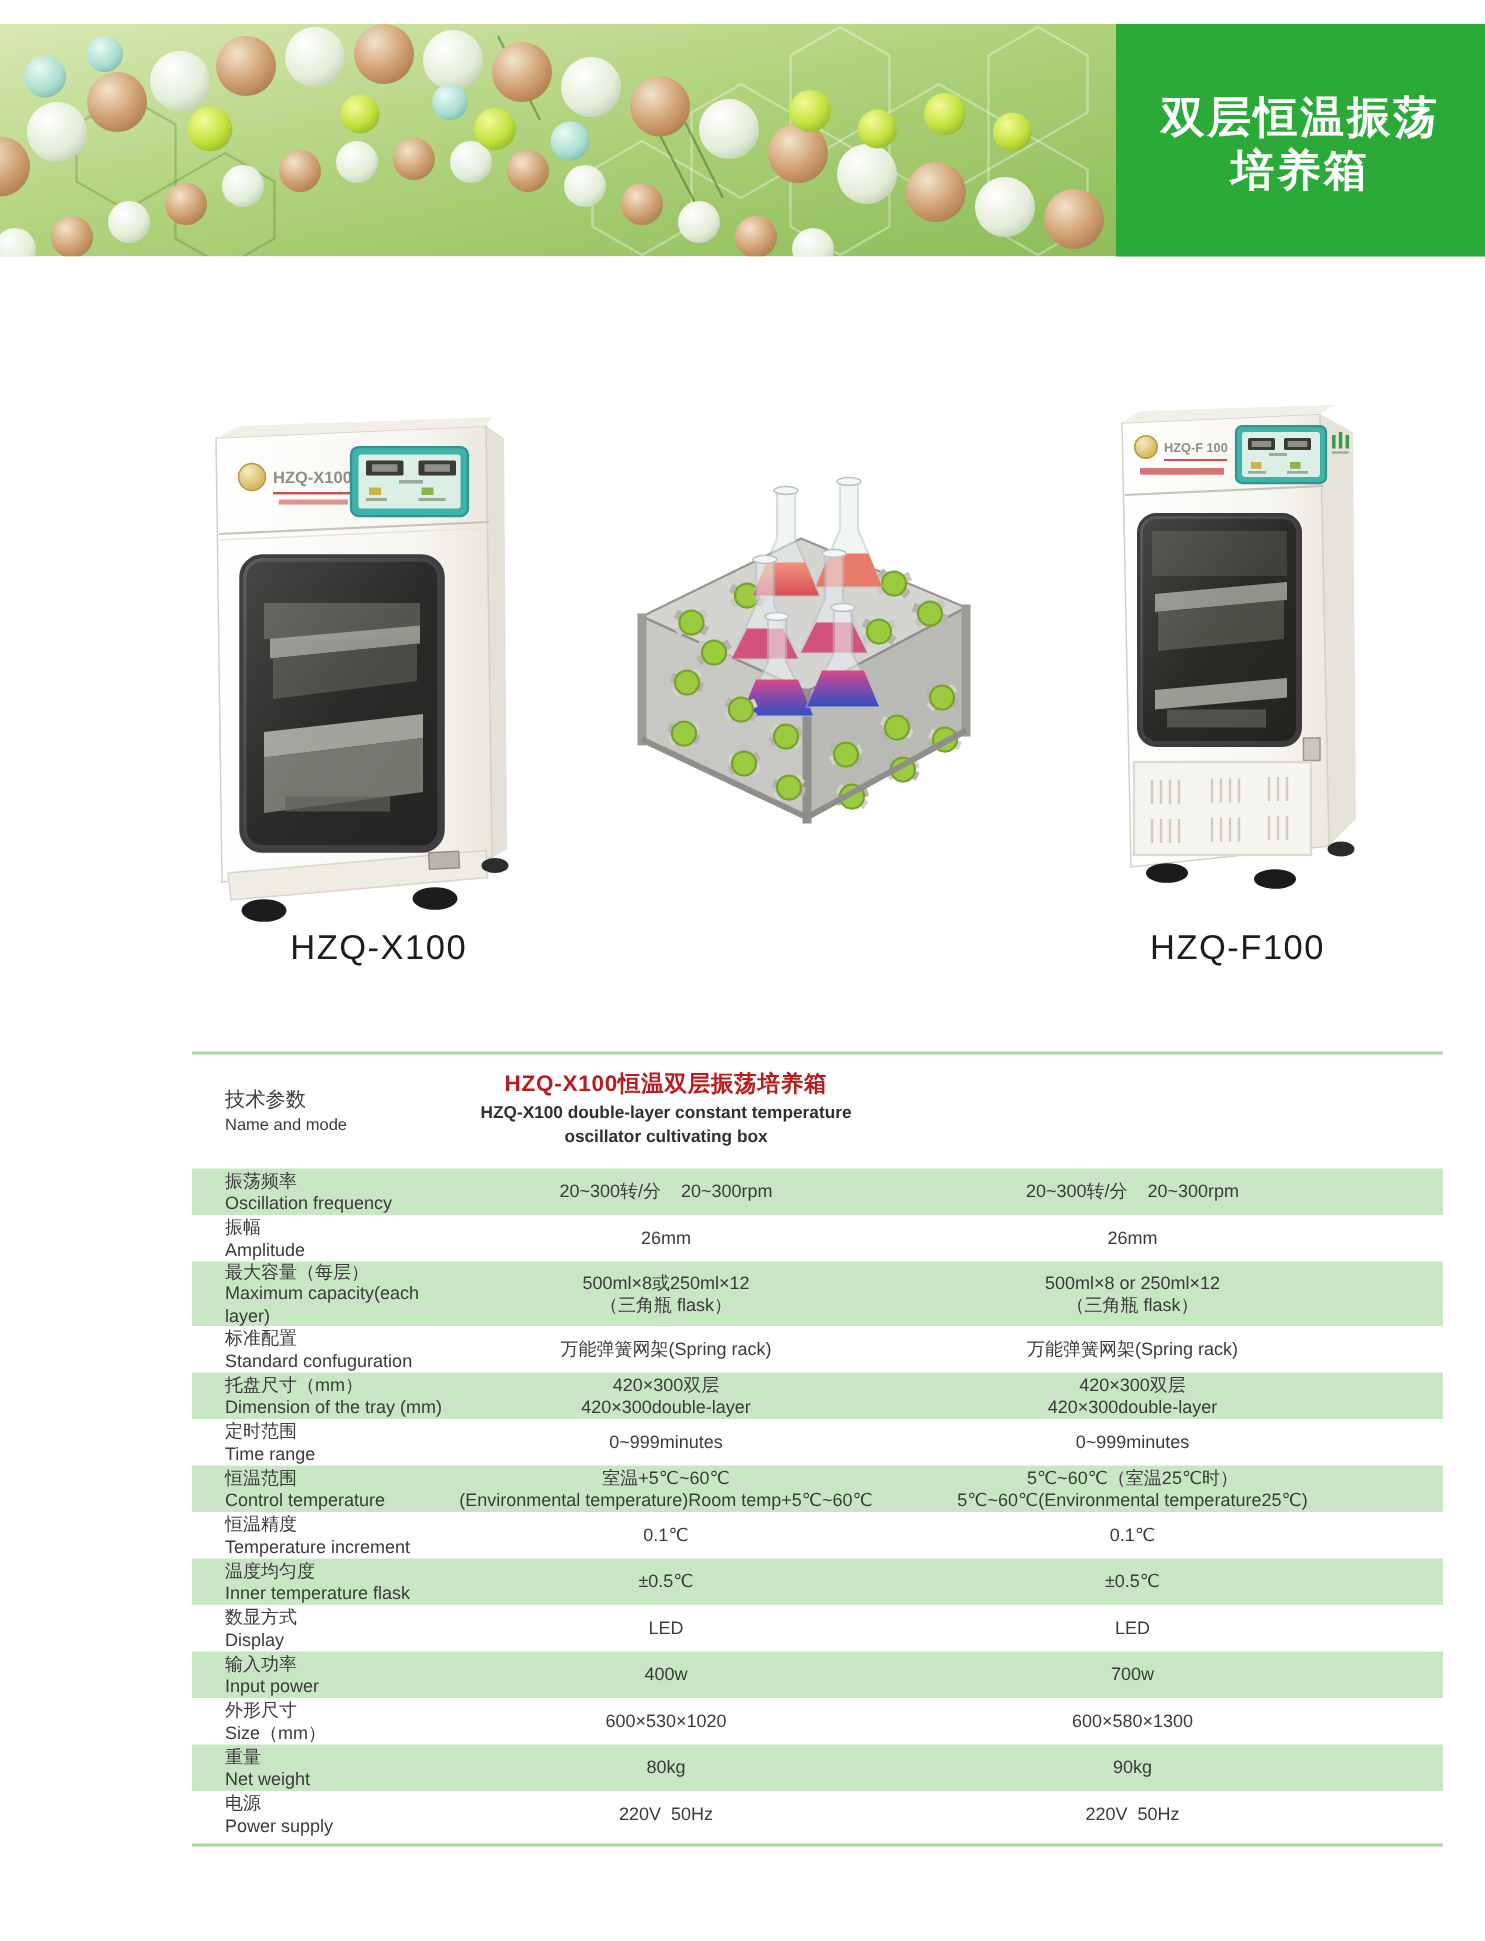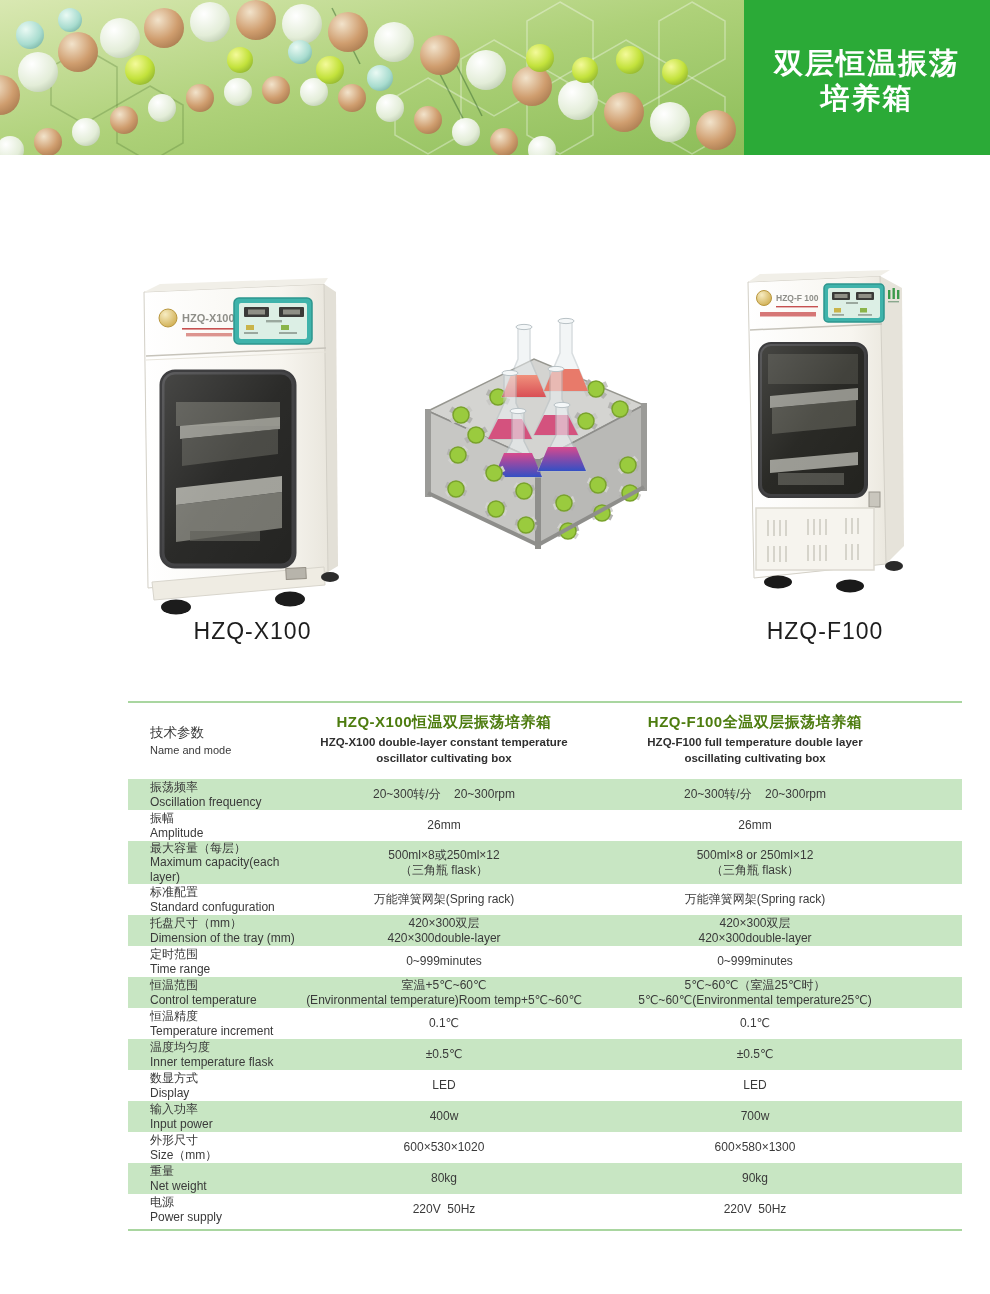--- a/index.html
+++ b/index.html
@@ -1,40 +1,40 @@
 <!DOCTYPE html>
 <html><head>
 <meta charset="utf-8">
 <style>
   html,body{margin:0;padding:0;background:#ffffff;}
   body{font-family:"Liberation Sans","DejaVu Sans",sans-serif;color:#3b3b3b;}
   .page{position:relative;width:990px;height:1294px;background:#fff;overflow:hidden;margin:0 auto;}
 
   
-  .banner{position:absolute;left:0;top:0;width:990px;height:173px;}
+  .banner{position:absolute;left:0;top:16px;width:990px;height:173px;}
   .banner-art{position:absolute;left:0;top:0;width:744px;height:155px;overflow:hidden;}
   .banner-box{position:absolute;left:744px;top:0;width:246px;height:155px;background:#2baa37;
               display:flex;flex-direction:column;justify-content:center;align-items:center;padding-top:6px;box-sizing:border-box;}
   .banner-box .t1{color:#fff;font-size:29px;font-weight:bold;letter-spacing:2px;line-height:1.2;}
   .banner-box .t2{color:#fff;font-size:29px;font-weight:bold;letter-spacing:2px;line-height:1.2;}
 
   
   .product{position:absolute;}
   .product-label{position:absolute;font-size:23px;color:#1d1d1d;letter-spacing:1px;text-align:center;font-weight:500;}
   .label-x100{left:160px;top:618px;width:185px;}
   .label-f100{left:735px;top:618px;width:180px;}
 
   
   .spec{position:absolute;left:128px;top:701px;width:834px;border-top:2px solid #a9d6a0;border-bottom:2px solid #a9d6a0;padding-bottom:4px;}
   .thead{display:grid;grid-template-columns:168px 296px 326px 44px;align-items:center;min-height:62px;padding:6px 0 8px 0;}
   .thead .c1{padding-left:22px;}
   .thead .c1 .zh{font-size:13.5px;color:#3a3a3a;}
   .thead .c1 .en{font-size:11px;color:#3a3a3a;margin-top:2px;}
   .thead .mcol{text-align:center;}
-  .thead .mcol .zh{font-size:15px;font-weight:bold;color:#4d7c0f;letter-spacing:0.5px;}
+  .thead .mcol .zh{font-size:15px;font-weight:bold;color:#b91c1c;letter-spacing:0.5px;}
   .thead .mcol .en{font-size:11.5px;font-weight:bold;color:#2f2f2f;line-height:1.35;margin-top:3px;}
   .trow{display:grid;grid-template-columns:168px 296px 326px 44px;align-items:center;min-height:31px;padding:0 0;}
   .trow.shaded{background:#c8e6c3;}
   .trow .labcell{padding-left:22px;line-height:1.2;}
   .trow .lab-zh{font-size:12px;color:#3a3a3a;}
   .trow .lab-en{font-size:12px;color:#3a3a3a;}
   .trow .valcell{text-align:center;line-height:1.25;}
   .vline{font-size:12px;color:#3a3a3a;white-space:pre-wrap;}
 </style>
 </head>
@@ -472,25 +472,20 @@
     <div class="thead">
       <div class="c1">
         <div class="zh">技术参数</div>
         <div class="en">Name and mode</div>
       </div>
       <div class="mcol">
         <div class="zh">HZQ-X100恒温双层振荡培养箱</div>
         <div class="en"><span>HZQ-X100 double-layer constant temperature</span><br>
                         <span>oscillator cultivating box</span></div>
       </div>
-      <div class="mcol">
-        <div class="zh">HZQ-F100全温双层振荡培养箱</div>
-        <div class="en"><span>HZQ-F100 full temperature double layer</span><br>
-                        <span>oscillating  cultivating  box</span></div>
-      </div>
       <div></div>
     </div>
 
     <div>
   <div class="trow shaded">
     <div class="labcell">
       <div class="lab-zh">振荡频率</div>
       <div class="lab-en">Oscillation frequency</div>
     </div>
     <div class="valcell val-x100">

